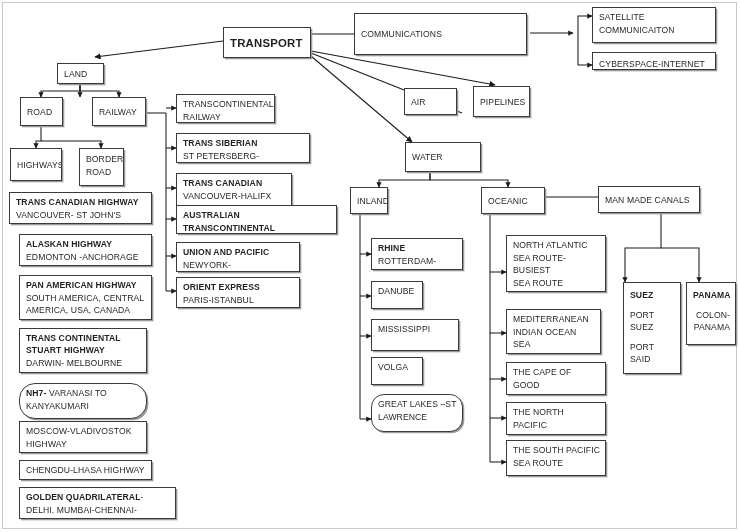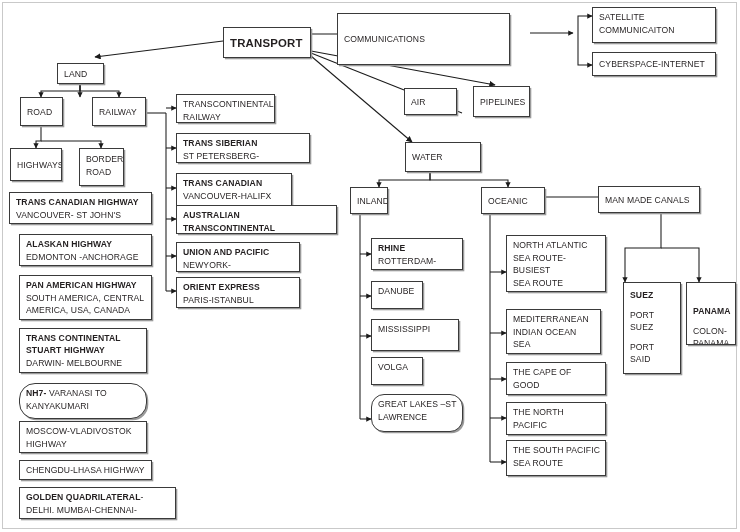--- a/index.html
+++ b/index.html
@@ -112,30 +112,30 @@
       <path d="M 661 213 L 661 248 L 625 248 L 625 282" marker-end="url(#ahs)"></path>
       <path d="M 661 248 L 699 248 L 699 282" marker-end="url(#ahs)"></path>
 
     </g>
   </svg>
 
   <div class="box shadow ctr big" style="left:223px;top:27px;width:88px;height:31px;">
     <span>TRANSPORT</span>
   </div>
 
-  <div class="box shadow ctr" style="left:337px;top:13px;width:173px;height:52px;">
+  <div class="box shadow ctr" style="left:354px;top:13px;width:173px;height:42px;">
     <span>COMMUNICATIONS</span>
   </div>
 
   <div class="box shadow" style="left:592px;top:7px;width:124px;height:36px;">
     <div>SATELLITE</div>
     <div>COMMUNICAITON</div>
   </div>
 
-  <div class="box shadow" style="left:592px;top:52px;width:124px;height:24px;padding-top:5px;">
+  <div class="box shadow" style="left:592px;top:52px;width:124px;height:18px;padding-top:5px;">
     <div>CYBERSPACE-INTERNET</div>
   </div>
 
   <div class="box shadow ctr" style="left:57px;top:63px;width:47px;height:21px;">
     <span>LAND</span>
   </div>
 
   <div class="box shadow ctr" style="left:20px;top:97px;width:43px;height:29px;">
     <span>ROAD</span>
   </div>
@@ -295,20 +295,20 @@
   </div>
 
   <div class="box shadow" style="left:623px;top:282px;width:58px;height:92px;padding-top:6px;">
     <div class="ttl">SUEZ</div>
     <span class="pad"></span>
     <div>PORT SUEZ</div>
     <span class="pad"></span>
     <div>PORT SAID</div>
   </div>
 
-  <div class="box shadow" style="left:686px;top:282px;width:50px;height:63px;padding-top:22px;">
+  <div class="box shadow" style="left:686px;top:282px;width:50px;height:63px;padding-top:6px;text-align:right;">
     <div class="ttl">PANAMA</div>
     <span class="pad"></span>
     <div>COLON-</div>
     <div>PANAMA</div>
   </div>
 
 </div>
 
 </body></html>

